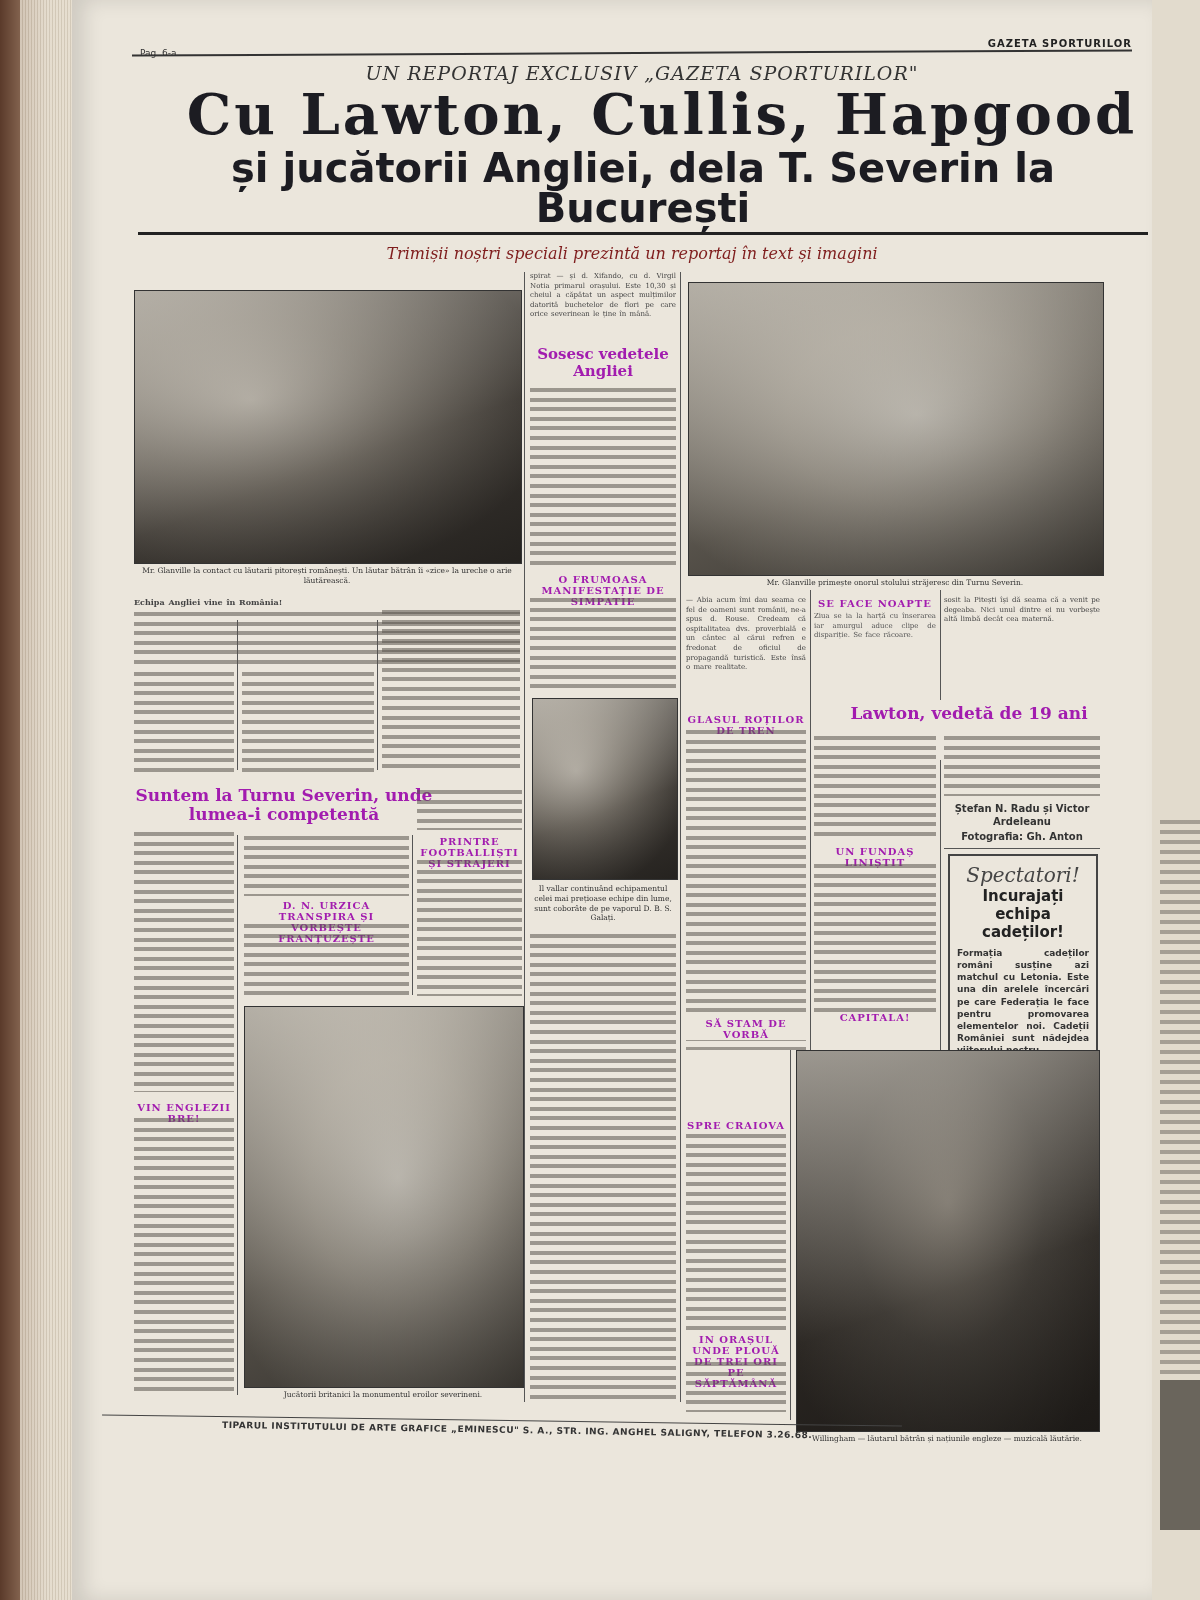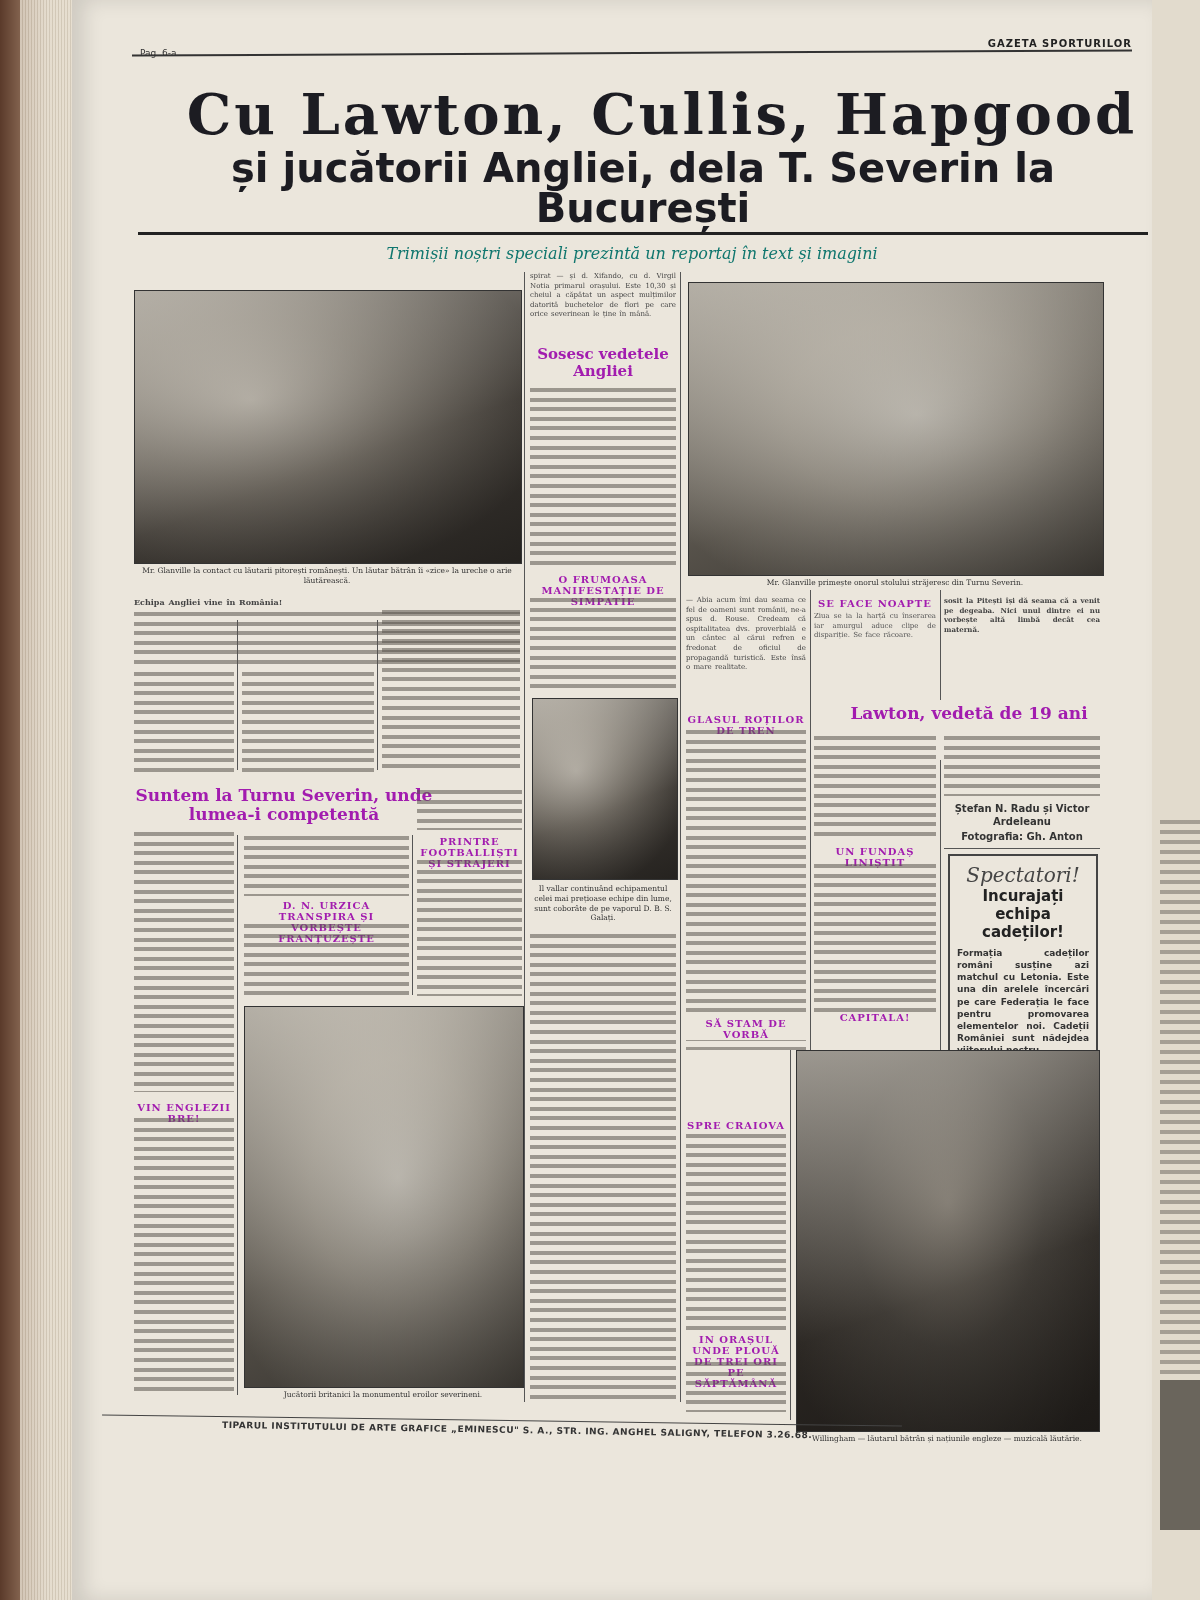--- a/index.html
+++ b/index.html
@@ -29,21 +29,21 @@
     overflow:hidden;
   }
   .abs { position:absolute; }
   .runhead-left { left:68px; top:48px; font-size:9px; color:#333; font-family:"DejaVu Sans", sans-serif; }
   .runhead-right { right:20px; top:38px; font-size:10px; font-weight:bold; color:#222; letter-spacing:1px; font-family:"DejaVu Sans", sans-serif; }
   .top-rule { left:60px; top:52px; width:1000px; height:2px; background:#333; transform:rotate(-0.3deg); }
   .kicker { left:120px; top:62px; width:900px; text-align:center; font-style:italic; font-size:19px; color:#333; letter-spacing:1px; font-family:"DejaVu Serif", serif; }
   .headline1 { left:100px; top:86px; width:980px; text-align:center; font-size:56px; font-weight:bold; color:#1c1c22; letter-spacing:3px; font-family:"DejaVu Serif", serif; line-height:1; }
   .headline2 { left:66px; top:148px; width:1010px; text-align:center; font-size:40px; font-weight:bold; color:#1c1c22; font-family:"DejaVu Sans", sans-serif; line-height:1; border-bottom:3px solid #222; padding-bottom:4px; }
   .headline3 { left:90px; top:208px; width:960px; text-align:center; font-size:29px; font-weight:bold; color:#222; font-family:"DejaVu Sans", sans-serif; }
-  .deck { left:160px; top:244px; width:800px; text-align:center; font-style:italic; font-size:16px; color:#0f766e; }
+  .deck { left:160px; top:244px; width:800px; text-align:center; font-style:italic; font-size:16px; color:#7f1d1d; }
   .photo { background:#5a5550; border:1px solid #333; overflow:hidden; }
   .photo .shade1 { position:absolute; inset:0; background:radial-gradient(ellipse at 30% 40%, #c9c3b8 0%, #8a847a 35%, #3f3b36 80%); }
   .photo .shade2 { position:absolute; inset:0; background:linear-gradient(160deg, rgba(230,225,215,.6) 0%, rgba(40,36,32,.3) 60%, rgba(20,18,16,.6) 100%); }
   .photo.dark .shade1 { background:radial-gradient(ellipse at 50% 40%, #8a8378 0%, #4a4640 45%, #2a2622 90%); }
   .photo.light .shade1 { background:radial-gradient(ellipse at 55% 45%, #e6e2d8 0%, #b8b2a6 40%, #6a655c 90%); }
   .caption { font-size:7.5px; color:#333; text-align:center; line-height:1.3; }
   .colrule { width:1px; background:#555; }
   .hrule { height:1px; background:#555; }
   .body-text {
     font-size:7px; line-height:9.6px; color:#555; text-align:justify;
@@ -70,20 +70,21 @@
 
 <div class="binding"></div>
 <div class="page-edges"></div>
 
 <div class="page">
 
   <div class="abs runhead-left">Pag. 6-a</div>
   <div class="abs runhead-right">GAZETA SPORTURILOR</div>
   <div class="abs top-rule"></div>
 
+  <div class="abs kicker">UN REPORTAJ EXCLUSIV „GAZETA SPORTURILOR"</div>
   <div class="abs headline1">Cu Lawton, Cullis, Hapgood</div>
   <div class="abs headline2">și jucătorii Angliei, dela T. Severin la București</div>
   <div class="abs deck">Trimișii noștri speciali prezintă un reportaj în text și imagini</div>
 
   <div class="abs photo" style="left:62px;top:290px;width:386px;height:272px;">
     <div class="shade1"></div>
       <div class="shade2"></div>
   </div>
   <div class="abs caption" style="left:62px;top:566px;width:386px;">Mr. Glanville la contact cu lăutarii pitorești românești. Un lăutar bătrân îi «zice» la ureche o arie lăutărească.</div>
 
@@ -171,21 +172,21 @@
   <div class="abs body-text" style="left:614px;top:596px;width:120px;height:96px;color:#444;">— Abia acum îmi dau seama ce fel de oameni sunt românii, ne-a spus d. Rouse. Credeam că ospitalitatea dvs. proverbială e un cântec al cărui refren e fredonat de oficiul de propagandă turistică. Este însă o mare realitate.</div>
   <div class="abs subhead small" style="left:614px;top:714px;width:120px;">GLASUL ROȚILOR DE TREN</div>
   <div class="abs body-text" style="left:614px;top:730px;width:120px;height:320px;">
       <span class="fill"></span>
     </div>
   <div class="abs subhead small" style="left:614px;top:1018px;width:120px;background:#ebe6dc;">SĂ STAM DE VORBĂ</div>
 
   <div class="abs subhead small" style="left:742px;top:598px;width:122px;">SE FACE NOAPTE</div>
   <div class="abs body-text" style="left:742px;top:612px;width:122px;height:60px;color:#555;">Ziua se ia la harță cu înserarea iar amurgul aduce clipe de dispariție. Se face răcoare.</div>
 
-  <div class="abs body-text" style="left:872px;top:596px;width:156px;height:80px;color:#444;font-weight:bold;">sosit la Pitești își dă seama că a venit pe degeaba. Nici unul dintre ei nu vorbește altă limbă decât cea maternă.</div>
+  <div class="abs body-text" style="left:872px;top:596px;width:156px;height:80px;color:#444;">sosit la Pitești își dă seama că a venit pe degeaba. Nici unul dintre ei nu vorbește altă limbă decât cea maternă.</div>
 
   <div class="abs subhead big" style="left:740px;top:704px;width:290px;padding-left:12px;">Lawton, vedetă de 19 ani</div>
   <div class="abs body-text" style="left:742px;top:736px;width:122px;height:100px;">
       <span class="fill"></span>
     </div>
   <div class="abs subhead small" style="left:742px;top:846px;width:122px;">UN FUNDAȘ LINIȘTIT</div>
   <div class="abs body-text" style="left:742px;top:864px;width:122px;height:150px;">
       <span class="fill"></span>
     </div>
   <div class="abs subhead small" style="left:742px;top:1012px;width:122px;">CAPITALA!</div>

